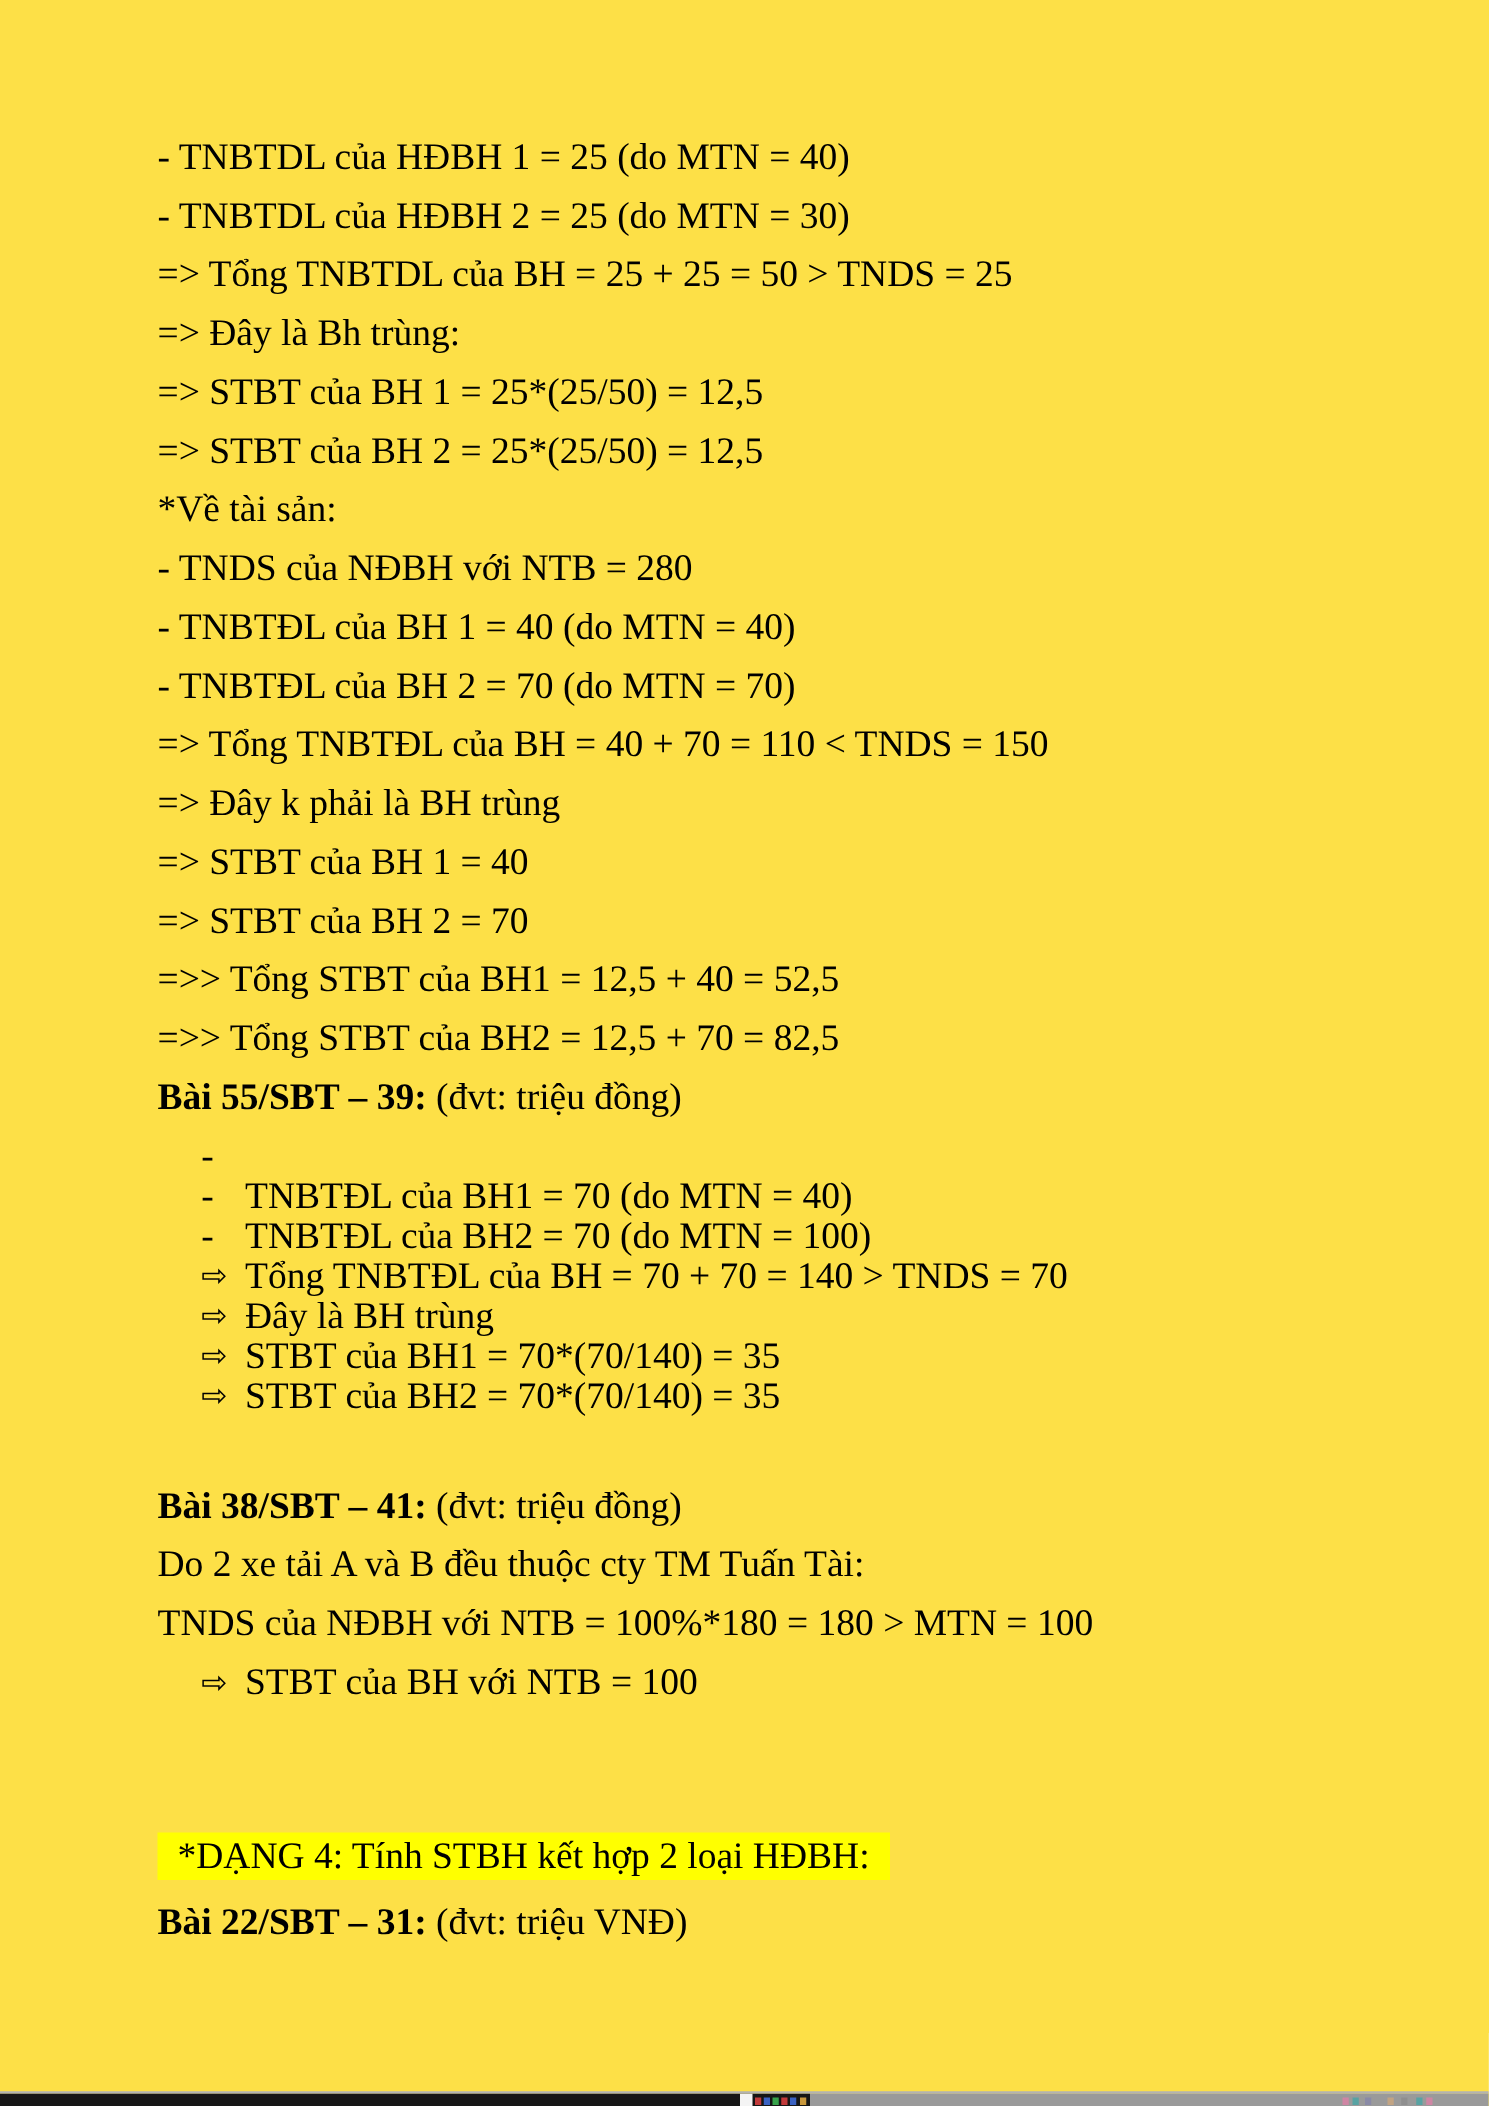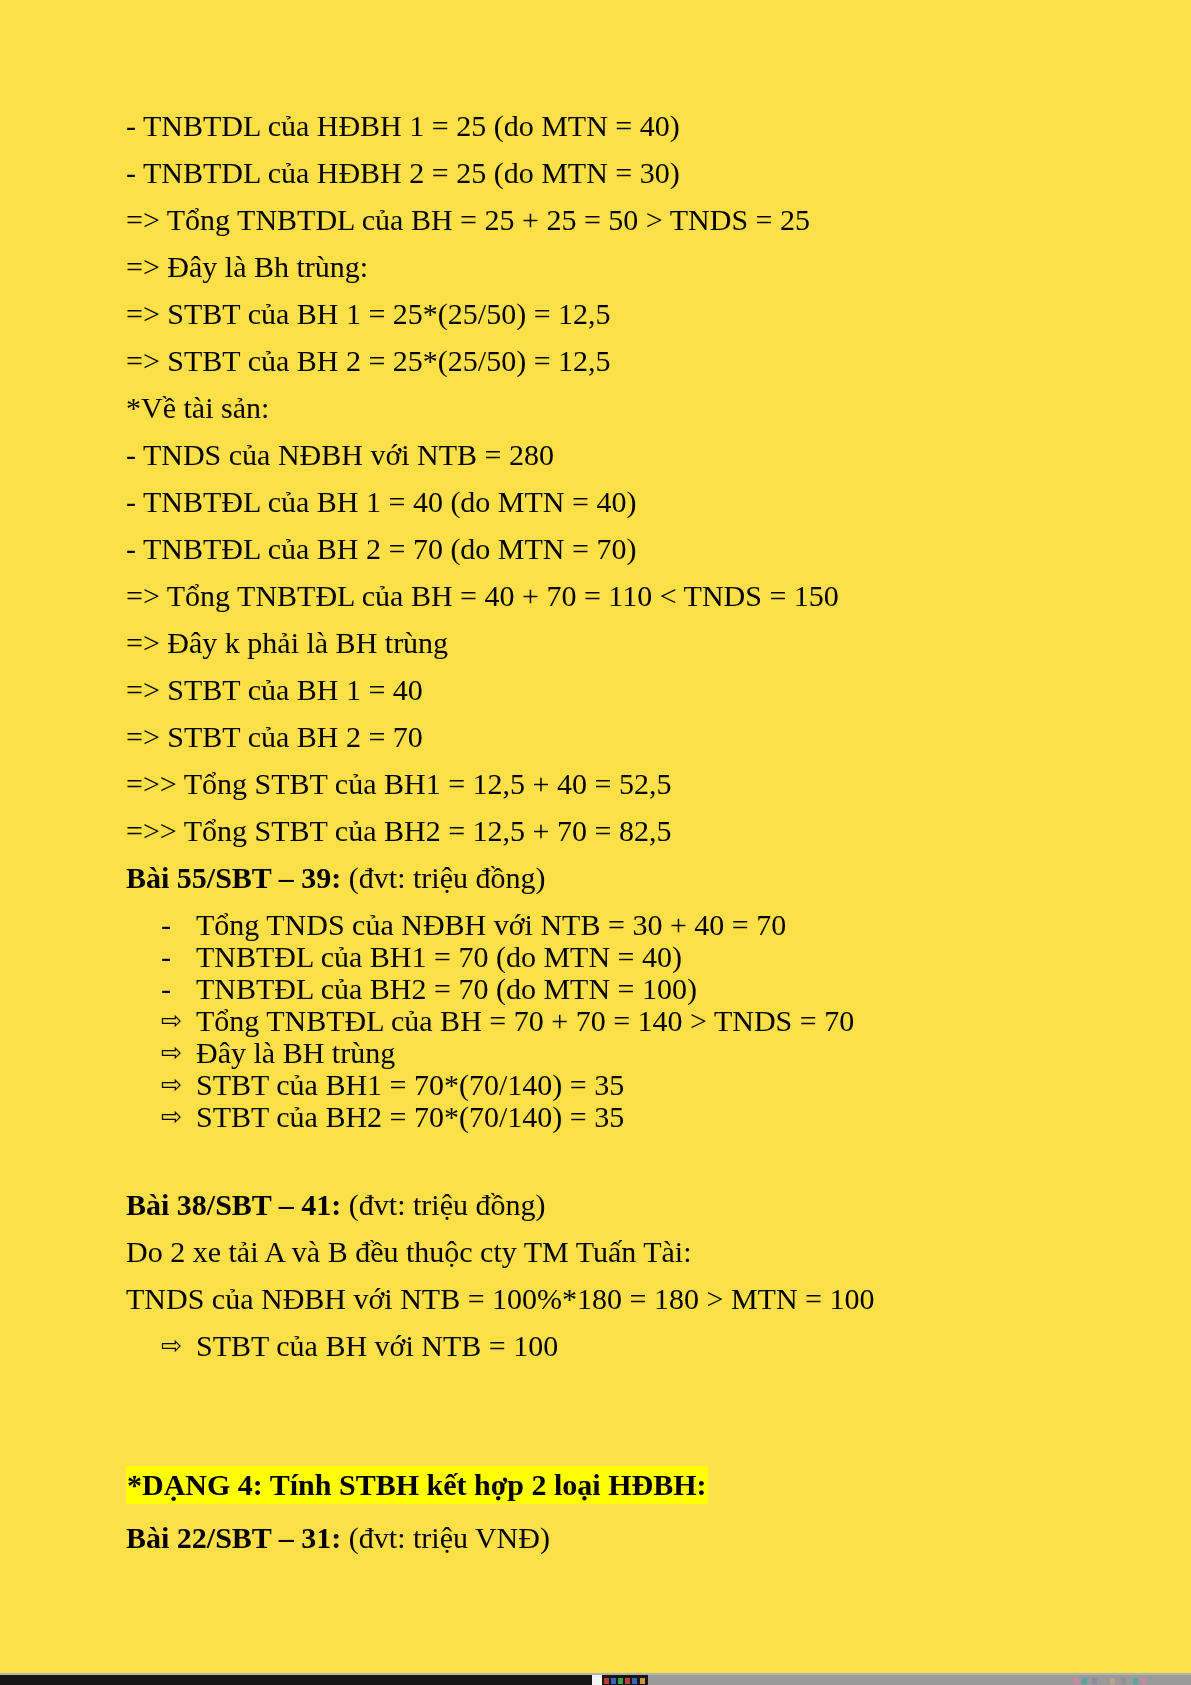--- a/index.html
+++ b/index.html
@@ -45,22 +45,22 @@
   }
   .arrow-para{
     display:flex;
     margin-left:35px;
   }
   .mt-bai38{margin-top:48px;}
   .hl-para{margin-top:92px;}
   .hl{
     display:inline-block;
     line-height:38px;
-    padding:0 1px;
-    font-weight:bold;
+    padding:0 16px;
+    font-weight:normal;
     background:#ffff00;
   }
   .mt-bai22{margin-top:6px;}
 
   
   .taskbar{
     position:absolute;
     left:0;bottom:0;
     width:1191px;height:12px;
   }
@@ -111,21 +111,20 @@
     <p class="line">=&gt; STBT của BH 1 = 40</p>
     <p class="line">=&gt; STBT của BH 2 = 70</p>
     <p class="line">=&gt;&gt; Tổng STBT của BH1 = 12,5 + 40 = 52,5</p>
     <p class="line">=&gt;&gt; Tổng STBT của BH2 = 12,5 + 70 = 82,5</p>
 
     <p class="line heading"><span class="b">Bài 55/SBT – 39:</span><span> (đvt: triệu đồng)</span></p>
 
     <div class="list">
       <div class="li">
           <span class="marker">-</span>
-          <span>Tổng TNDS của NĐBH với NTB = 30 + 40 = 70</span>
         </div>
       <div class="li">
           <span class="marker">-</span>
           <span>TNBTĐL của BH1 = 70 (do MTN = 40)</span>
         </div>
       <div class="li">
           <span class="marker">-</span>
           <span>TNBTĐL của BH2 = 70 (do MTN = 100)</span>
         </div>
       <div class="li">

